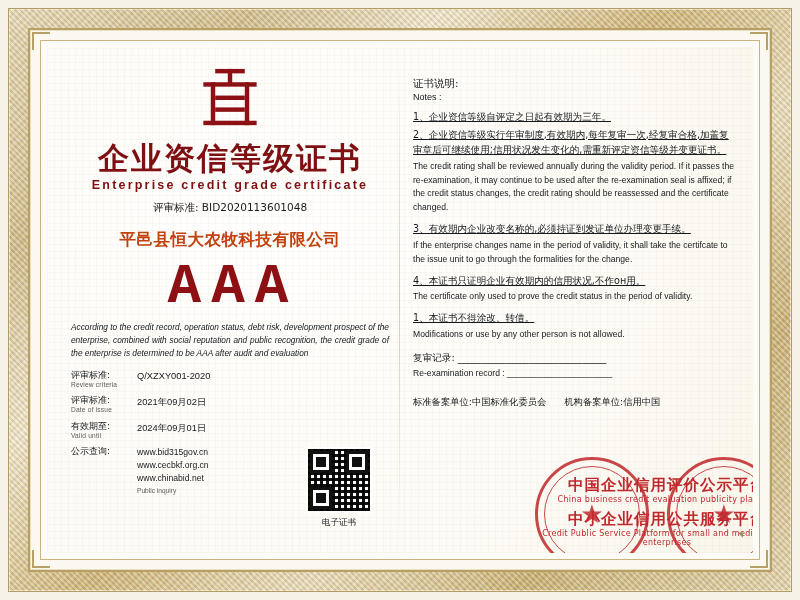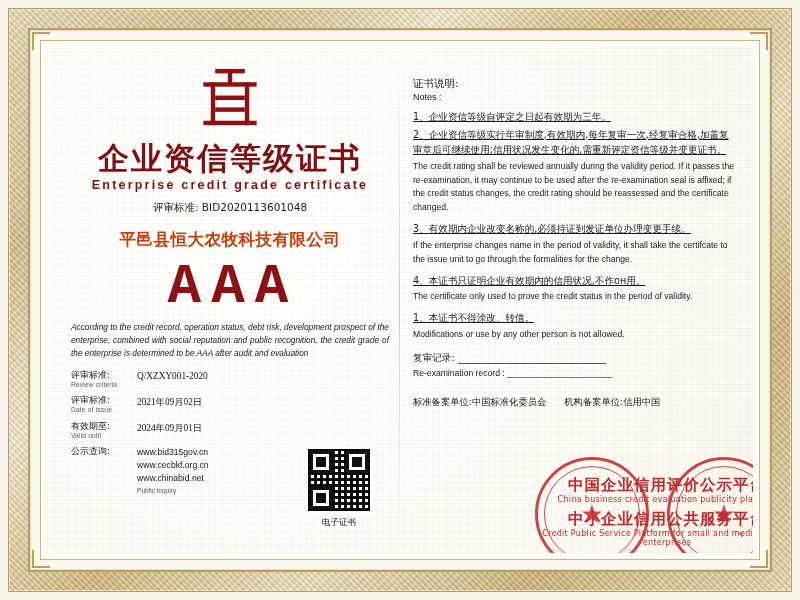--- a/index.html
+++ b/index.html
@@ -118,21 +118,21 @@
     width:66px;flex:0 0 66px;
     font-family:"DejaVu Sans", sans-serif;
     font-size:9px;color:#15191d;line-height:1.25;
   }
   .meta-lbl .en{
     display:block;font-size:6.6px;color:#5d5a52;letter-spacing:.2px;
     font-family:"Liberation Sans", sans-serif;
   }
   .meta-val{
     font-size:9.3px;color:#15191d;padding-top:1px;
-    font-family:Liberation Serif, serif;
+    font-family:Liberation Sans, sans-serif;
   }
   .pub-block{margin-top:2px;}
   .pub-lines{font-size:8.6px;color:#15191d;line-height:1.5;}
   .pub-en{font-size:6.6px;color:#5d5a52;margin-top:1px;}
 
   
   .qr-area{
     position:absolute;left:250px;top:400px;width:84px;text-align:center;
   }
   .qr{

